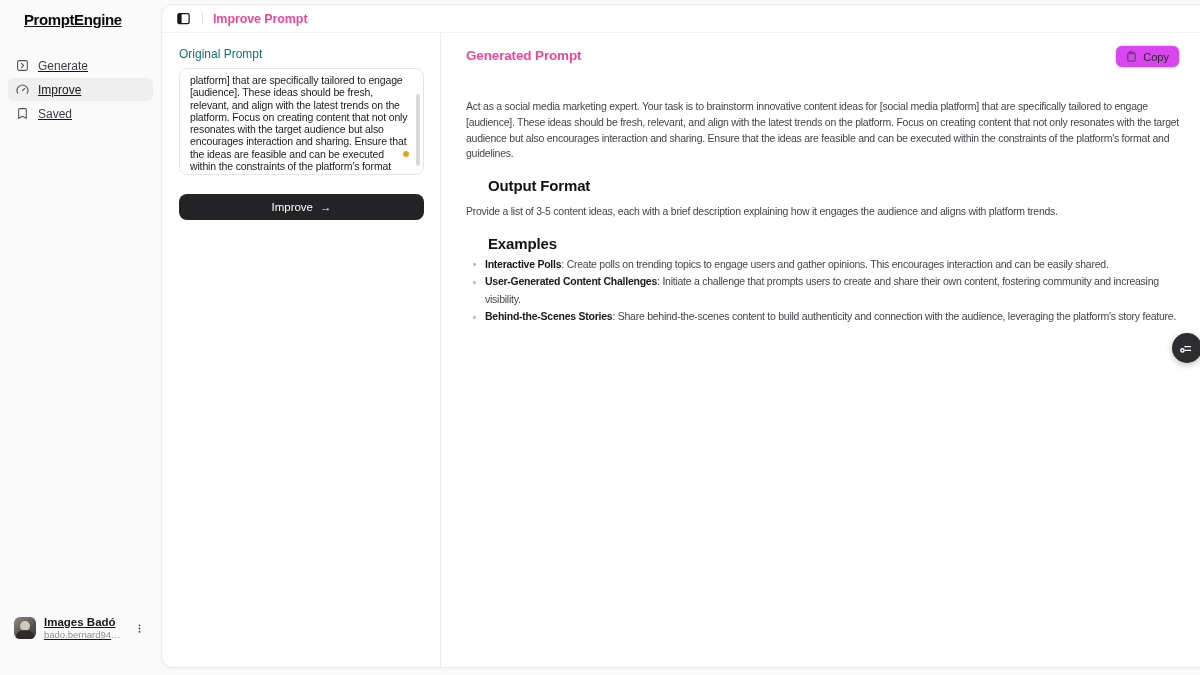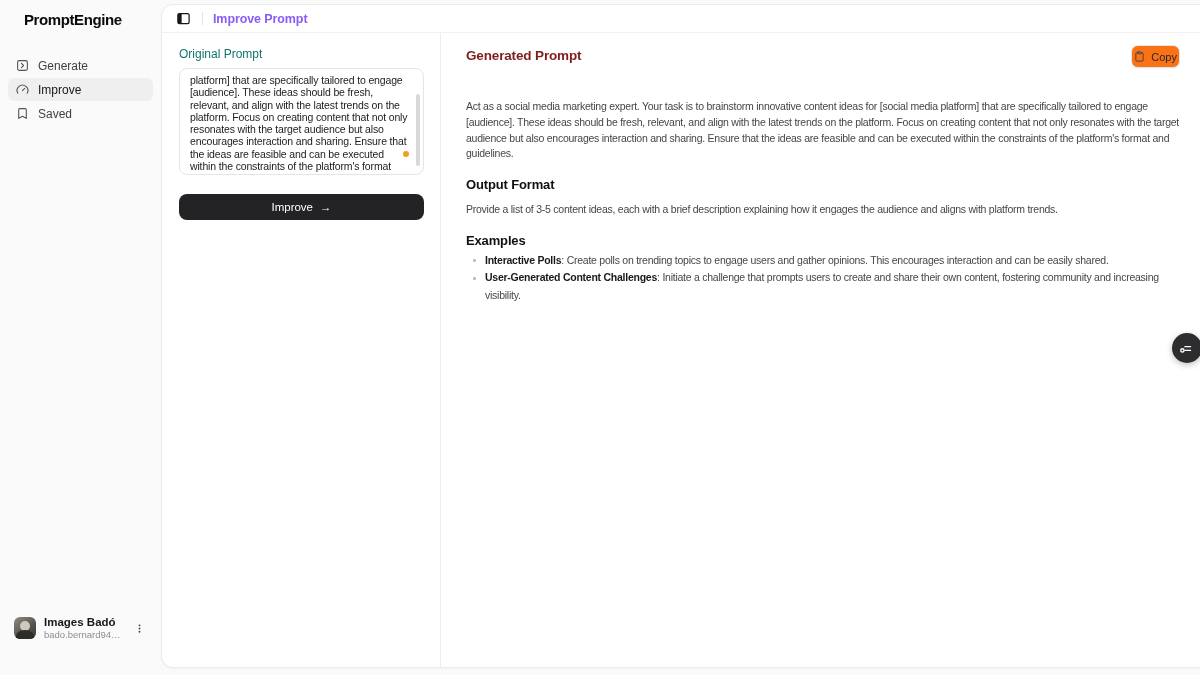--- a/index.html
+++ b/index.html
@@ -6,21 +6,21 @@
   html,body { width:1200px; height:675px; overflow:hidden; }
   body {
     font-family:"Liberation Sans", sans-serif;
     background:#fafafa;
     color:#18181b;
     position:relative;
   }
   svg { display:block; }
 
   
-  .sidebar { position:absolute; left:0; top:0; width:161px; height:653px; padding:9px 8px; display:flex; flex-direction:column; }
+  .sidebar { position:absolute; left:0; top:0; width:161px; height:653px; padding:9px 8px; display:flex; flex-direction:column;text-decoration:underline; }
   .logo { font-size:15px; font-weight:700; letter-spacing:-0.4px; color:#0a0a0a; padding:2px 16px 0; }
   .nav { margin-top:26px; display:flex; flex-direction:column; gap:1px; }
   .nav-item { display:flex; align-items:center; gap:9px; height:23px; padding:0 8px; border-radius:6px; font-size:12px; color:#3f3f46; cursor:pointer; }
   .nav-item.active { background:#efefef; color:#18181b; font-weight:500; }
   .nicon { width:13px; height:13px; color:#52525b; flex:0 0 auto; }
   .nicon svg { width:13px; height:13px; }
   .sidebar-spacer { flex:1; }
   .user-row { display:flex; align-items:center; gap:8px; padding:4px 6px; border-radius:8px; }
   .avatar { width:22px; height:22px; border-radius:6px; overflow:hidden; position:relative; background:linear-gradient(140deg,#8d8a84 0%,#55524c 60%,#3a3834 100%); flex:0 0 auto; }
   .avatar::before { content:""; position:absolute; left:6px; top:4px; width:10px; height:10px; border-radius:50%; background:#cfc9bd; }
@@ -28,21 +28,21 @@
   .user-meta { flex:1; min-width:0; }
   .user-name { font-size:11.5px; font-weight:600; color:#18181b; white-space:nowrap; }
   .user-email { font-size:9.5px; color:#8e8e93; white-space:nowrap; overflow:hidden; text-overflow:ellipsis; max-width:90px; margin-top:1px; }
   .user-menu-btn { width:16px; height:20px; display:flex; align-items:center; justify-content:center; color:#3f3f46; background:none; border:none; cursor:pointer; }
 
   
   .card { position:absolute; left:161px; top:4px; right:0; bottom:7px; background:#ffffff; border:1px solid #ebebeb; border-right:none; border-radius:12px 0 0 12px; box-shadow:0 1px 2px rgba(0,0,0,0.03); overflow:hidden; display:flex; flex-direction:column; }
   .card-header { height:28px; flex:0 0 auto; display:flex; align-items:center; gap:10px; padding:0 12px; border-bottom:1px solid #f1f1f1; }
   .toggle-btn { width:18px; height:18px; display:flex; align-items:center; justify-content:center; background:none; border:none; border-radius:4px; cursor:pointer; color:#18181b; }
   .hdr-divider { width:1px; height:13px; background:#e4e4e7; }
-  .card-title { font-size:12.5px; font-weight:600; color:#8b5cf6; letter-spacing:-0.1px; }
+  .card-title { font-size:12.5px; font-weight:600; color:#ec4899; letter-spacing:-0.1px; }
 
   .card-body { flex:1; display:flex; min-height:0; }
 
   
   .left-pane { width:279px; flex:0 0 auto; border-right:1px solid #ededed; padding:14px 17px; }
   .field-label { font-size:12px; font-weight:500; color:#0f766e; }
   .ta-wrap { position:relative; margin-top:7px; }
   textarea.prompt-input {
     width:245px; height:107px; resize:none;
     border:1px solid #e5e5e5; border-radius:8px;
@@ -57,26 +57,26 @@
   .improve-btn {
     margin-top:15px; width:245px; height:26px;
     background:#232326; color:#fff; border:none; border-radius:8px;
     font-family:"Liberation Sans", sans-serif; font-size:11.5px; font-weight:500;
     display:flex; align-items:center; justify-content:center; gap:7px; cursor:pointer;
   }
 
   
   .right-pane { flex:1; min-width:0; padding:15px 20px 0 25px; position:relative; }
   .gen-header { display:flex; align-items:flex-start; justify-content:space-between; }
-  .section-h1 { font-size:13.5px; font-weight:700; color:#7f1d1d; letter-spacing:-0.15px; }
-  .copy-btn { display:flex; align-items:center; gap:6px; height:23px; padding:0 2px; background:#f97316; border:1px solid #e5e5e5; border-radius:7px; box-shadow:0 1px 1px rgba(0,0,0,0.04); font-family:"Liberation Sans", sans-serif; font-size:11px; font-weight:500; color:#27272a; cursor:pointer; margin-top:-3px; }
+  .section-h1 { font-size:13.5px; font-weight:700; color:#ec4899; letter-spacing:-0.15px; }
+  .copy-btn { display:flex; align-items:center; gap:6px; height:23px; padding:0 10px; background:#d946ef; border:1px solid #e5e5e5; border-radius:7px; box-shadow:0 1px 1px rgba(0,0,0,0.04); font-family:"Liberation Sans", sans-serif; font-size:11px; font-weight:500; color:#27272a; cursor:pointer; margin-top:-3px; }
   .copy-btn svg { width:11px; height:11px; color:#3f3f46; }
   .body-text { font-size:10.5px; line-height:15.8px; letter-spacing:-0.25px; color:#45454b; }
   .gen-body { margin-top:31px; }
-  .section-h2 { font-size:13px; font-weight:700; color:#111113; letter-spacing:-0.15px; margin-top:15px; }
+  .section-h2 { font-size:15px; font-weight:700; color:#111113; letter-spacing:-0.15px; margin-top:15px;margin-left:22px; }
   .section-p { margin-top:10px; }
   .examples-list { list-style:none; margin-top:4px; margin-left:6px; }
   .examples-list li { position:relative; padding-left:13px; font-size:10.5px; line-height:17.4px; letter-spacing:-0.25px; color:#45454b; }
   .examples-list li::before { content:""; position:absolute; left:1px; top:7.5px; width:3px; height:3px; border-radius:1px; background:#bcbcc2; }
   .ex-term { font-weight:700; color:#19191c; }
 
   
   .fab { position:absolute; left:1172px; top:333px; width:30px; height:30px; border-radius:50%; background:#2d2d30; border:none; box-shadow:0 2px 6px rgba(0,0,0,0.25); display:flex; align-items:center; justify-content:center; color:#fff; cursor:pointer; }
   .fab svg { width:15px; height:15px; margin-right:4px; }
 </style>
@@ -188,20 +188,23 @@
       <p class="body-text section-p">Provide a list of 3-5 content ideas, each with a brief description explaining how it engages the audience and aligns with platform trends.</p>
 
       <h2 class="section-h2">Examples</h2>
       <ul class="examples-list">
         <li>
           <span class="ex-term">Interactive Polls</span><span>: Create polls on trending topics to engage users and gather opinions. This encourages interaction and can be easily shared.</span>
         </li>
         <li>
           <span class="ex-term">User-Generated Content Challenges</span><span>: Initiate a challenge that prompts users to create and share their own content, fostering community and increasing visibility.</span>
         </li>
+        <li>
+          <span class="ex-term">Behind-the-Scenes Stories</span><span>: Share behind-the-scenes content to build authenticity and connection with the audience, leveraging the platform's story feature.</span>
+        </li>
       </ul>
 
     </section>
   </div>
 </main>
 
 <button class="fab">
   <span>
     <svg width="15" height="15" viewBox="0 0 24 24" fill="none" stroke="currentColor" stroke-width="2.2" stroke-linecap="round">
         <path d="M11 9h9"></path>

